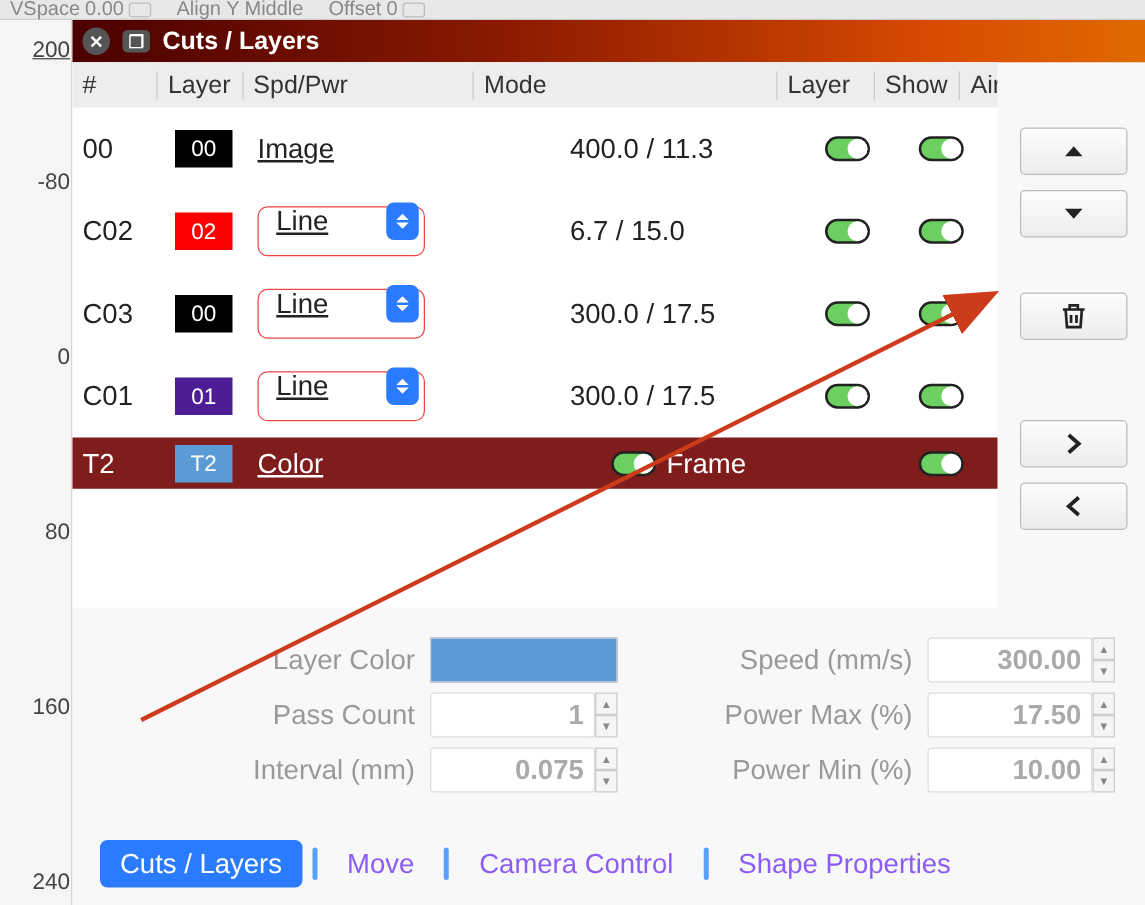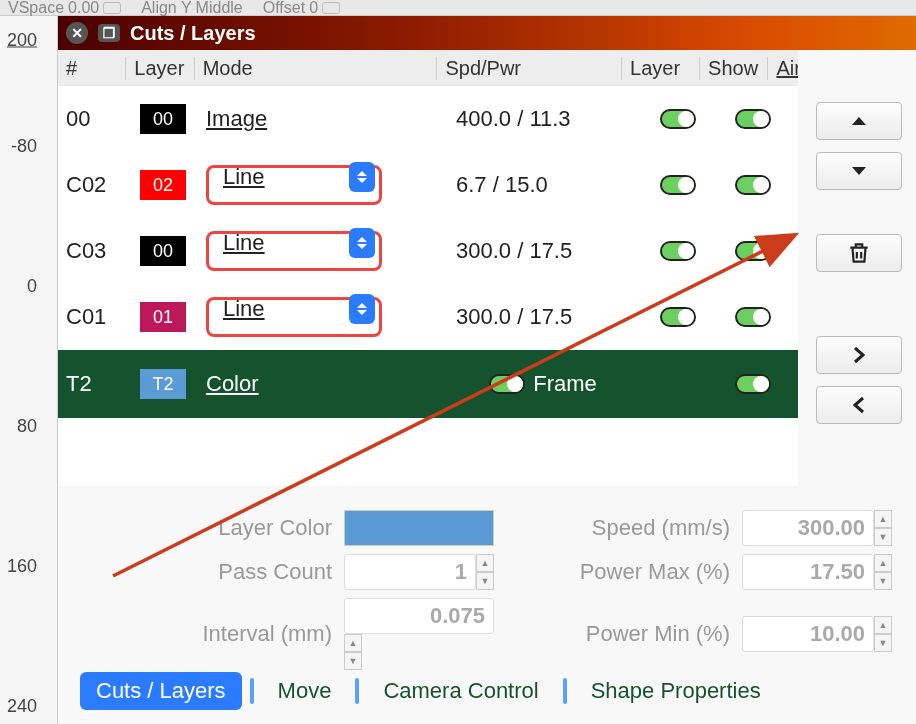--- a/index.html
+++ b/index.html
@@ -30,21 +30,21 @@
 .ruler-left {
   position: absolute;
   top: 16px; left: 0;
   width: 58px;
   bottom: 0;
   background: #f5f5f5;
   border-right: 1px solid #ccc;
 }
 .ruler-left .tick {
   position: absolute;
-  right: 20px;
+  right: 1px;
   font-size: 18px;
   color: #444;
   transform: translateY(-50%);
 }
 .panel-region {
   position: absolute;
   left: 58px;
   top: 16px;
   right: 0;
   bottom: 0;
@@ -98,49 +98,49 @@
   border-right: 1px solid #ccc;
   overflow: hidden;
   white-space: nowrap;
 }
 .th.num { width: 70px; }
 .th.layer { width: 70px; }
 .th.mode { width: 250px; }
 .th.spd { width: 190px; }
 .th.out { width: 80px; }
 .th.show { width: 70px; }
-.th.air { width: 30px; border-right: none; text-decoration: underline;}
+.th.air { width: 30px; border-right: none;}
 .row {
   display: flex;
   align-items: center;
   height: 66px;
   font-size: 22px;
   color: #222;
 }
-.row.sel { background: #14532d; color: #fff; height: 68px;}
+.row.sel { background: #7f1d1d; color: #fff; height: 41px;}
 .cell { padding: 0 8px; display:flex; align-items:center;}
 .cell.num { width: 70px; font-weight: 500;}
 .cell.layer { width: 70px; justify-content:center;}
 .layer-badge {
   display: inline-block;
   width: 46px; height: 30px;
   line-height: 30px;
   text-align: center;
   color: #fff;
   font-size: 18px;
   font-weight: 500;
 }
 .cell.mode { width: 250px; text-decoration: underline; }
 .cell.spd { width: 190px; }
 .cell.out { width: 80px; justify-content:center;}
 .cell.show { width: 70px; justify-content:center;}
 .mode-select {
-  width: 176px;
+  width: 134px;
   height: 40px;
-  border: 3px solid #ef4444;
+  border: 1px solid #ef4444;
   border-radius: 8px;
   background: #fff;
   display: flex;
   align-items: center;
   justify-content: space-between;
   padding: 0 4px 16px 14px;
   font-size: 22px;
   cursor: pointer;
 }
 .sel-arrows {
@@ -234,21 +234,21 @@
   left: 22px;
   right: 10px;
   display: flex;
   align-items: center;
   font-size: 22px;
 }
 .tab {
   padding: 6px 16px;
   border-radius: 6px;
   cursor: pointer;
-  color: #14532d;
+  color: #8b5cf6;
   white-space: nowrap;
 }
 .tab.active {
   background: #2a7bff;
   color: #fff;
 }
 .tab-sep {
   width: 4px; height: 26px;
   background: #5aa0ff;
   margin: 0 8px;
@@ -296,22 +296,22 @@
     <div class="title-btn sq">❐</div>
     <span>Cuts / Layers</span>
   </div>
 
   <div class="panel-body">
 
     <div class="table-wrap">
       <div class="table-header">
         <div class="th num">#</div>
         <div class="th layer">Layer</div>
+        <div class="th spd">Spd/Pwr</div>
         <div class="th mode">Mode</div>
-        <div class="th spd">Spd/Pwr</div>
         <div class="th out">Layer</div>
         <div class="th show">Show</div>
         <div class="th air">Air</div>
       </div>
       <div id="rows">
           <div class="row">
             <div class="cell num">00</div>
             <div class="cell layer">
               <span class="layer-badge" style="background: rgb(0, 0, 0);">00</span>
             </div>
@@ -364,21 +364,21 @@
             <div class="cell out">
               <div class="toggle"></div>
             </div>
             <div class="cell show">
               <div class="toggle"></div>
             </div>
           </div>
           <div class="row">
             <div class="cell num">C01</div>
             <div class="cell layer">
-              <span class="layer-badge" style="background: #be185d;">01</span>
+              <span class="layer-badge" style="background: #4c1d95;">01</span>
             </div>
             <div class="cell mode">
               <div class="mode-select">
                 <span>Line</span>
                 <div class="sel-arrows">
                   <div class="tri up"></div>
                   <div class="tri dn"></div>
                 </div>
               </div>
             </div>
@@ -463,21 +463,21 @@
       <div class="lbl">Power Max (%)</div>
       <div style="display:flex;border-radius:12px;">
         <div class="val" style="flex:1">17.50</div>
         <div class="spinner">
             <div class="sp">▲</div>
             <div class="sp">▼</div>
           </div>
       </div>
 
       <div class="lbl">Interval (mm)</div>
-      <div style="display:flex;flex-direction:column;">
+      <div style="display:flex;">
         <div class="val" style="flex:1">0.075</div>
         <div class="spinner">
             <div class="sp">▲</div>
             <div class="sp">▼</div>
           </div>
       </div>
       <div></div>
       <div class="lbl">Power Min (%)</div>
       <div style="display:flex;">
         <div class="val" style="flex:1">10.00</div>

